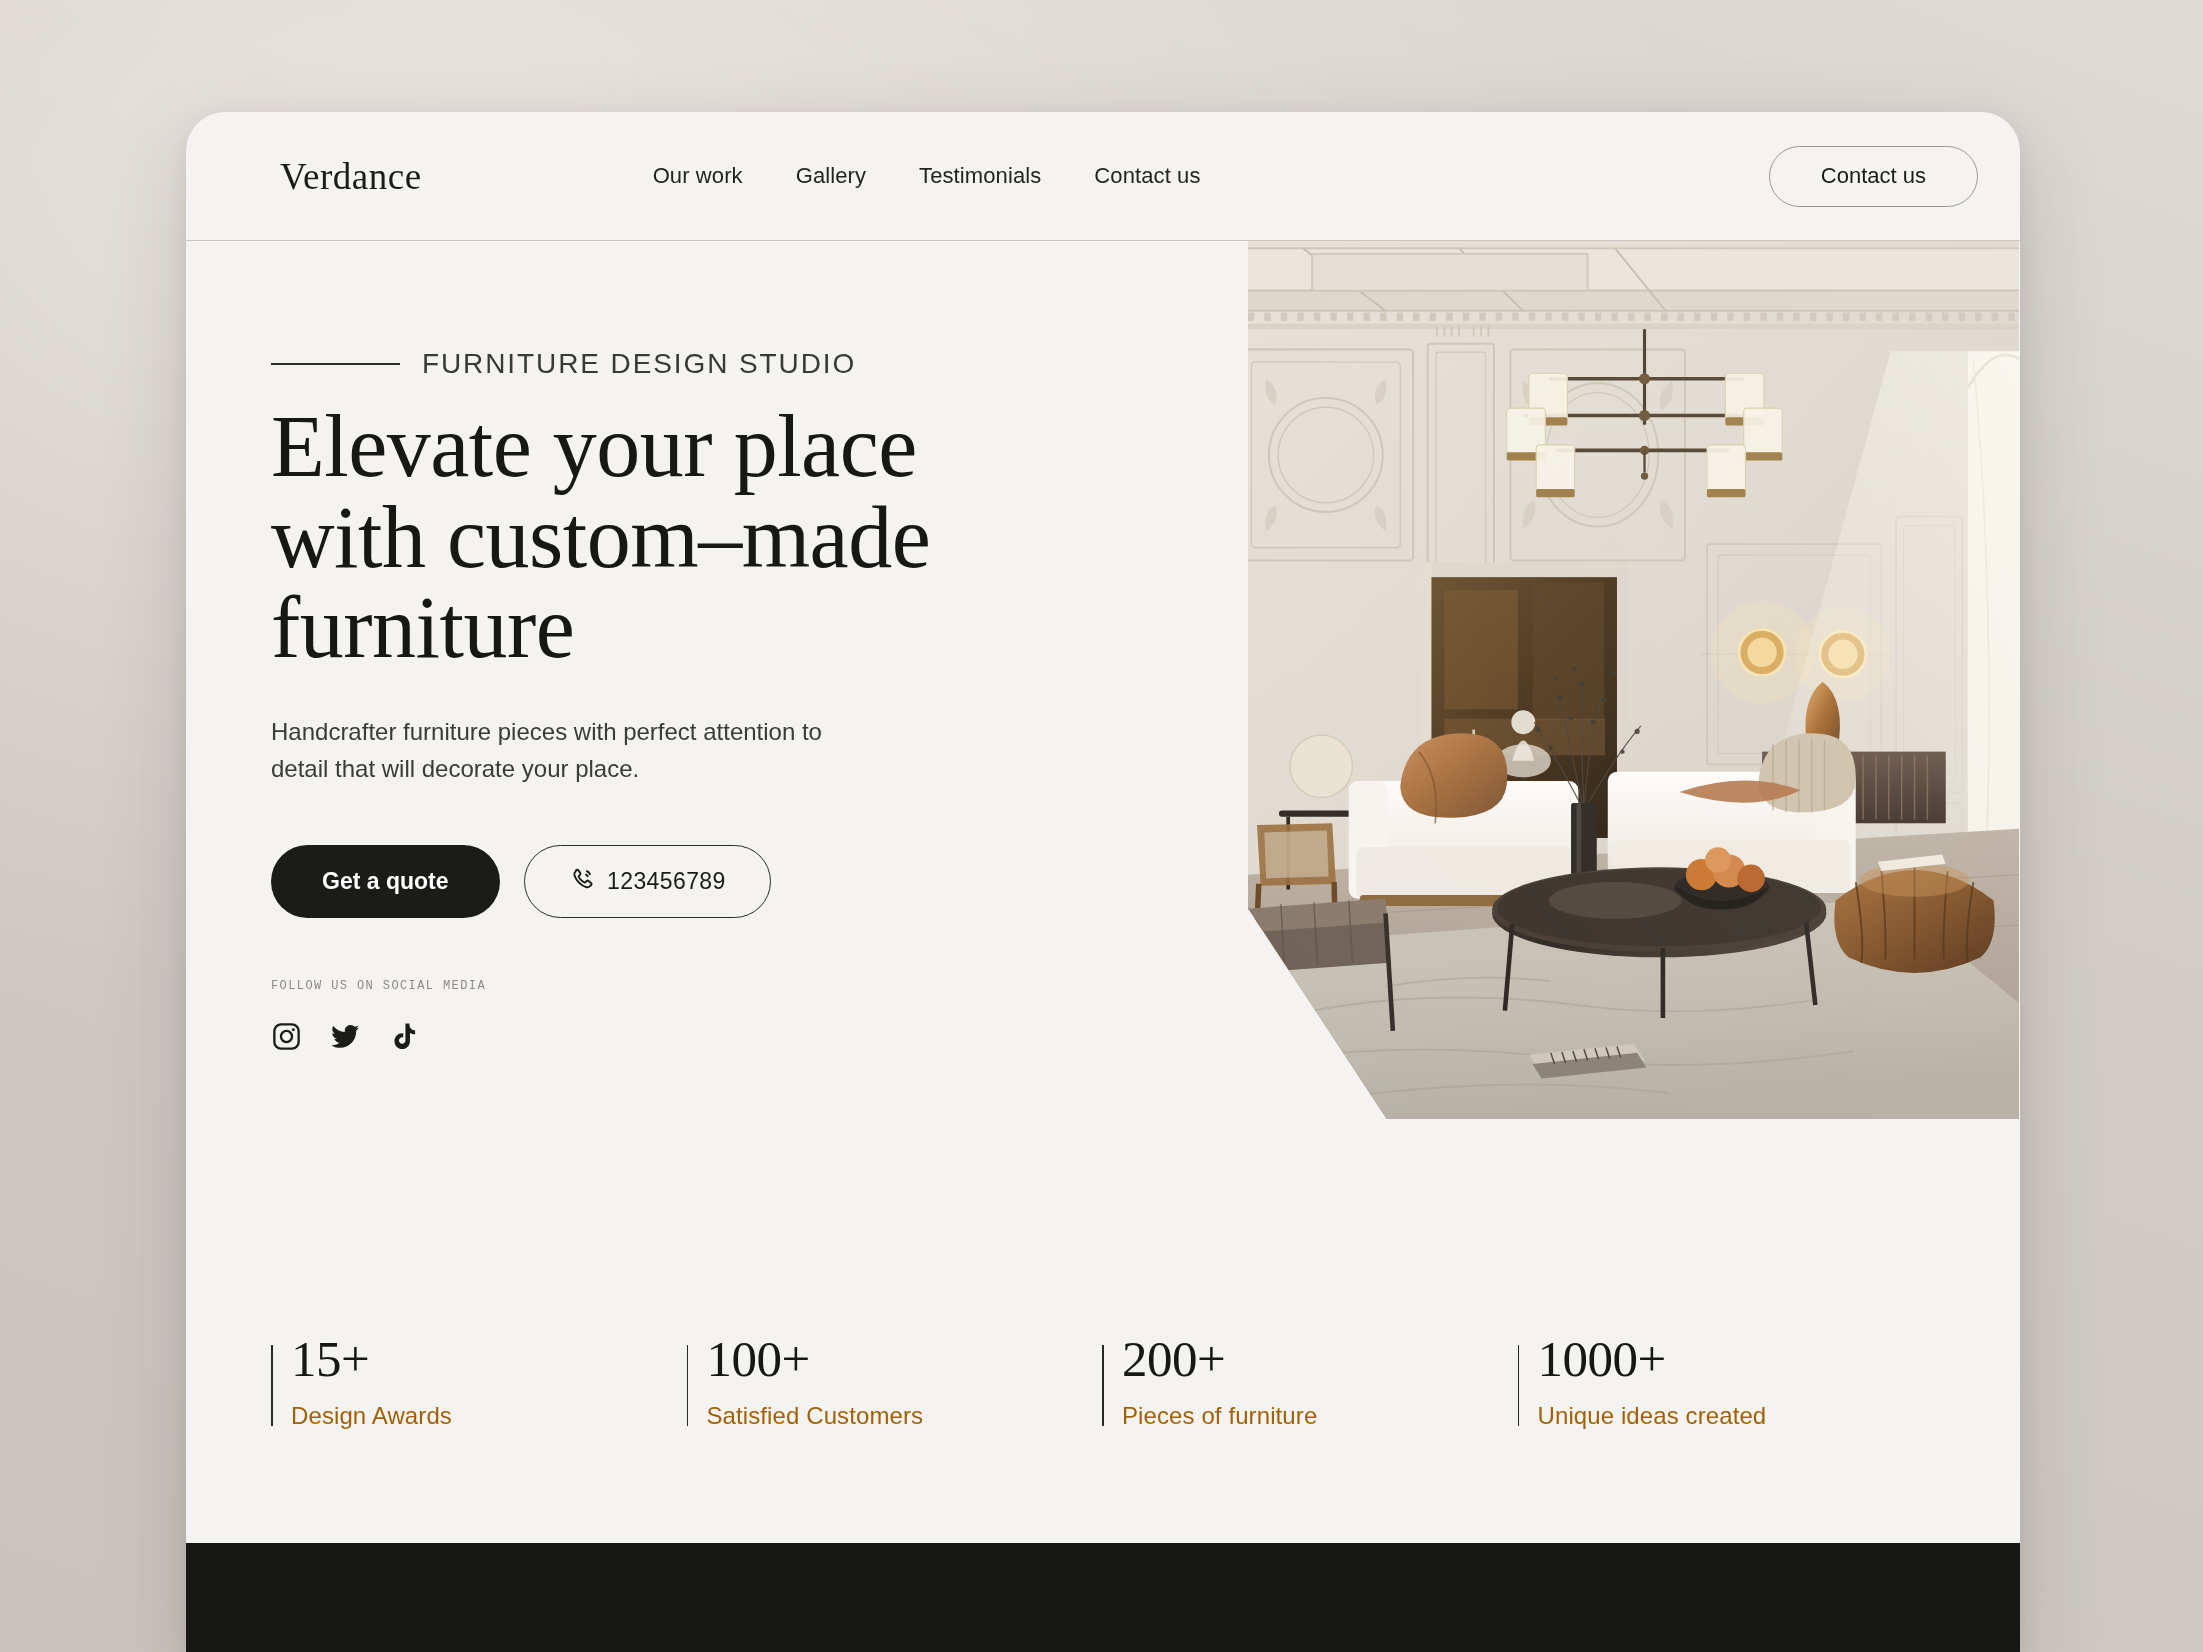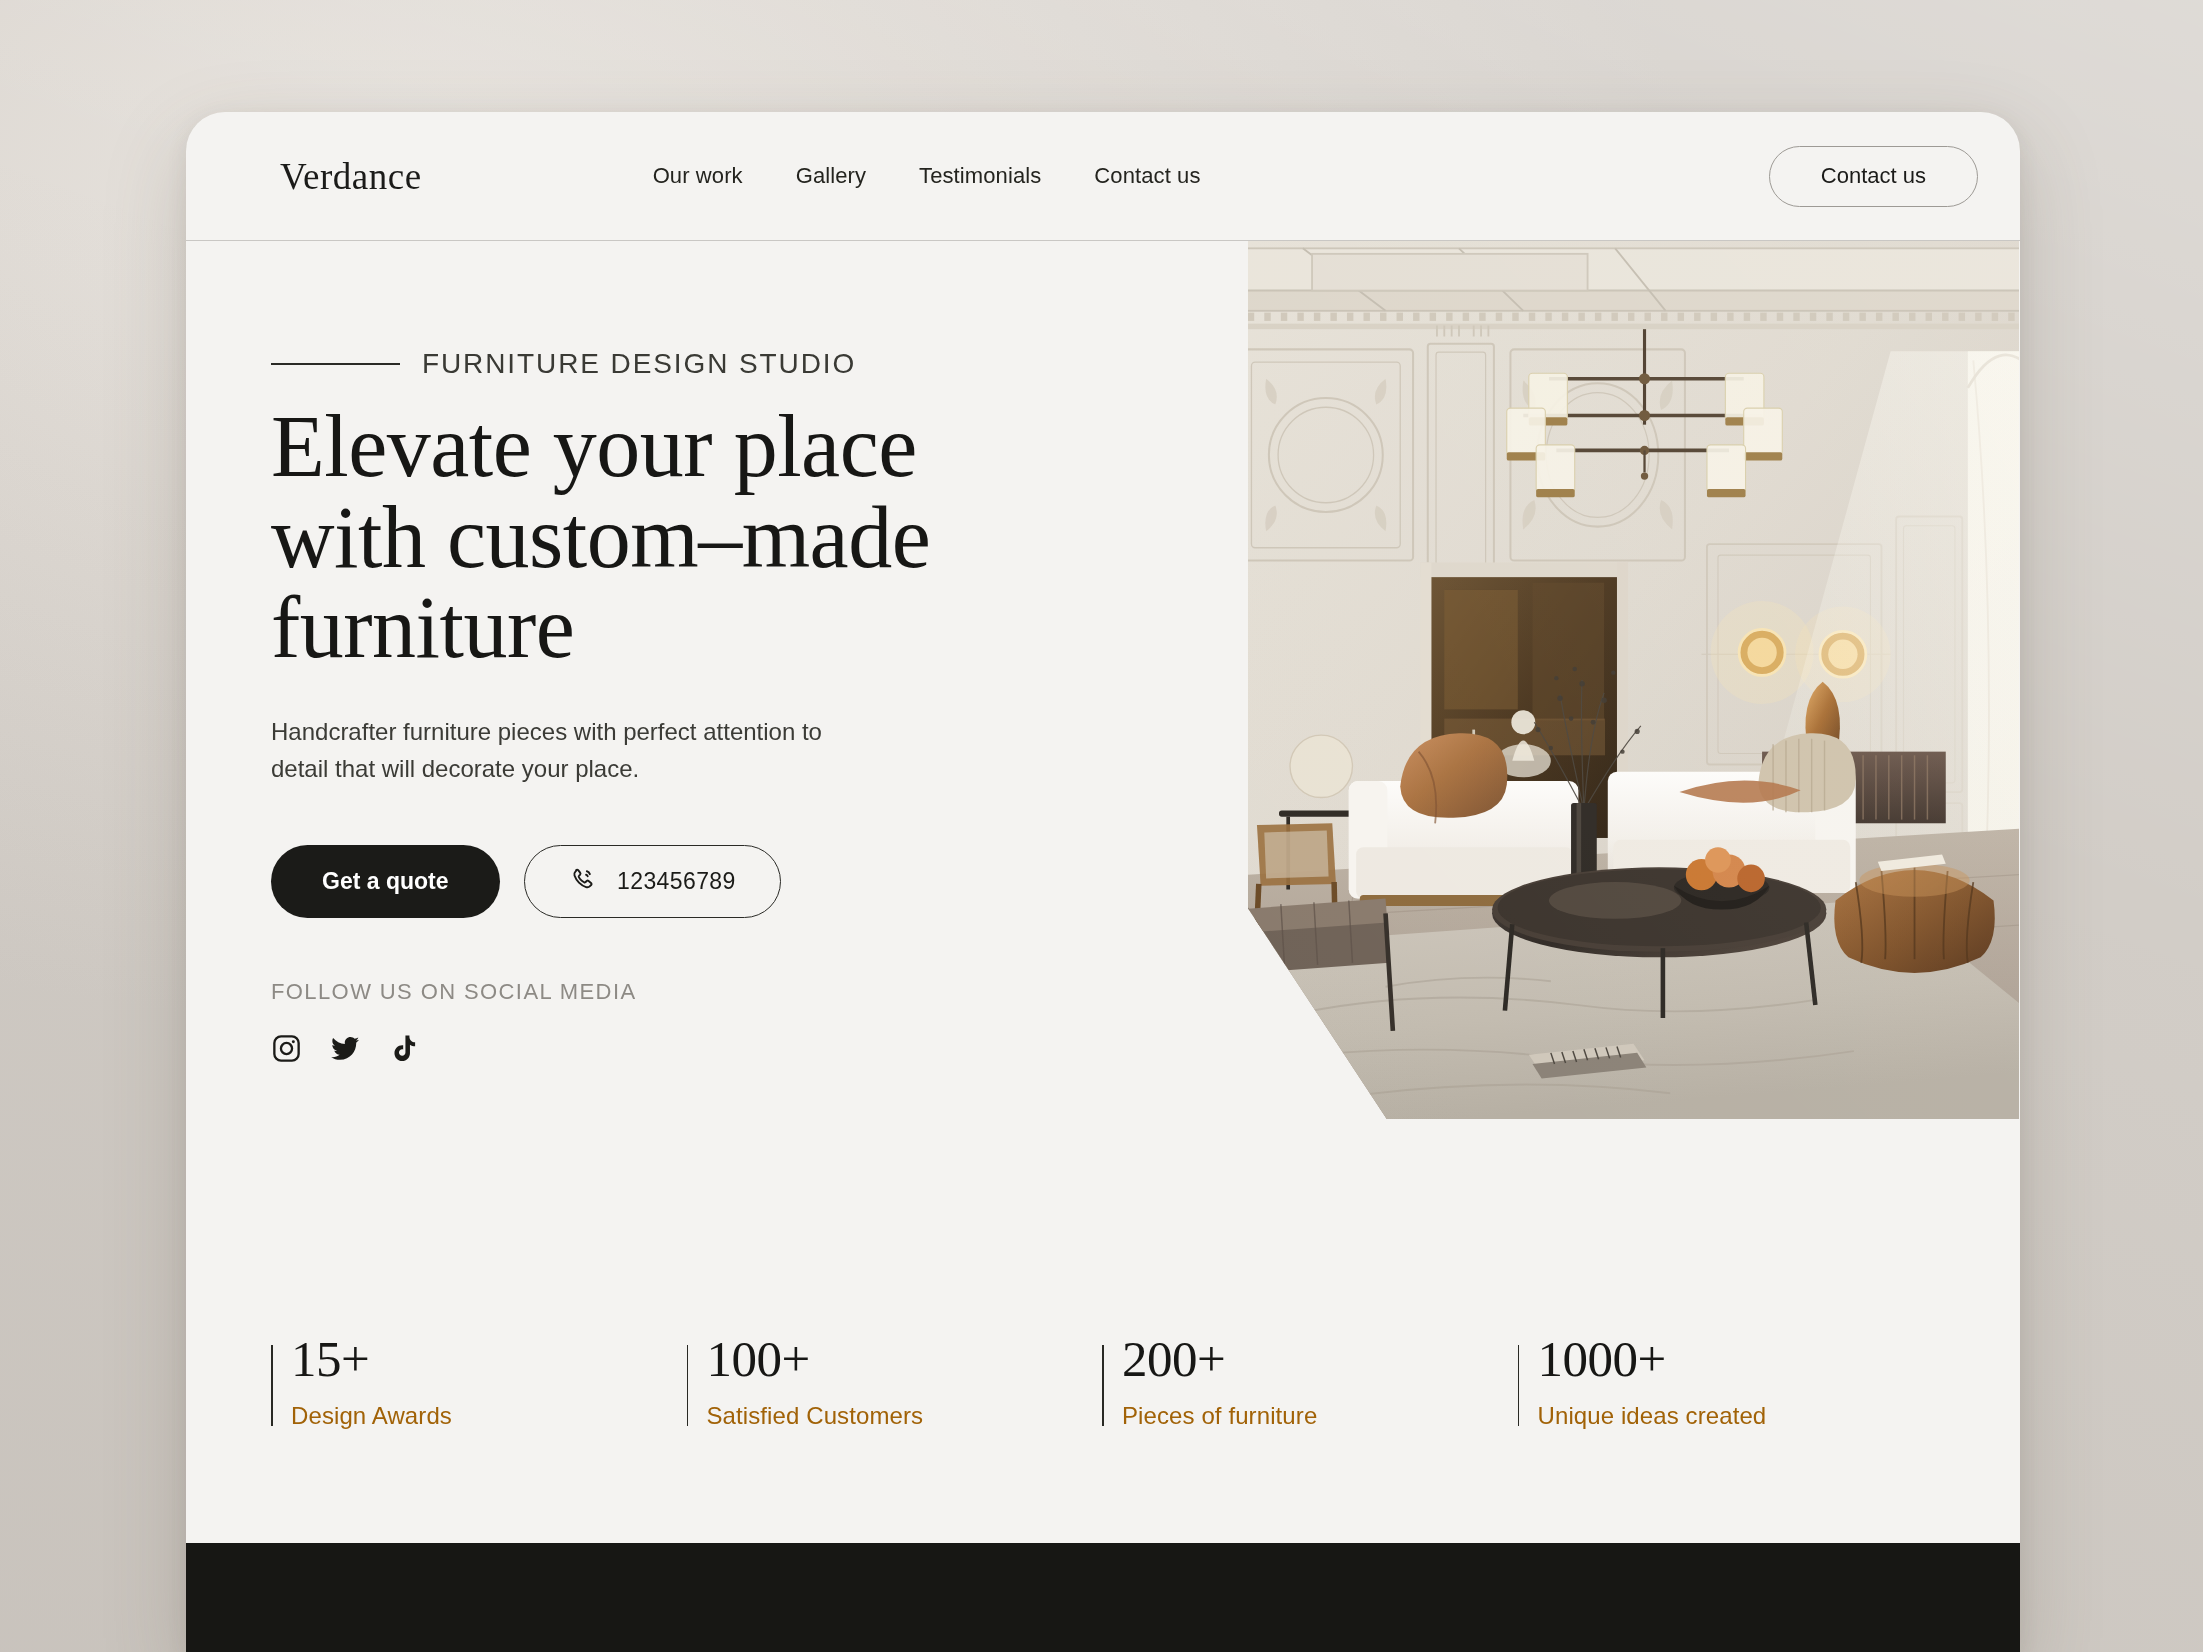--- a/index.html
+++ b/index.html
@@ -150,39 +150,40 @@
     padding: 23px 51px;
     font-size: 23px;
     font-weight: bold;
     cursor: pointer;
     font-family: "Liberation Sans", sans-serif;
     white-space: nowrap;
   }
   .btn-phone {
     display: flex;
     align-items: center;
-    gap: 21px;
+    gap: 11px;
     border: 1.5px solid #2a2a26;
     border-radius: 917px;
     padding: 20px 44px;
     background: transparent;
     cursor: pointer;
     white-space: nowrap;
   }
   .btn-phone .phone-num {
     font-size: 23px;
     color: #1b1b18;
     letter-spacing: 0.4px;
   }
 
   .social-label {
-    font-size: 22px;
+    font-size: 12px;
     letter-spacing: 1.4px;
     color: #8d8a85;
     margin-bottom: 28px;
+    font-family: Liberation Mono, monospace;
   }
   .social-row {
     display: flex;
     align-items: center;
     gap: 27.5px;
   }
   .social-icon {
     cursor: pointer;
     display: block;
     line-height: 0;

